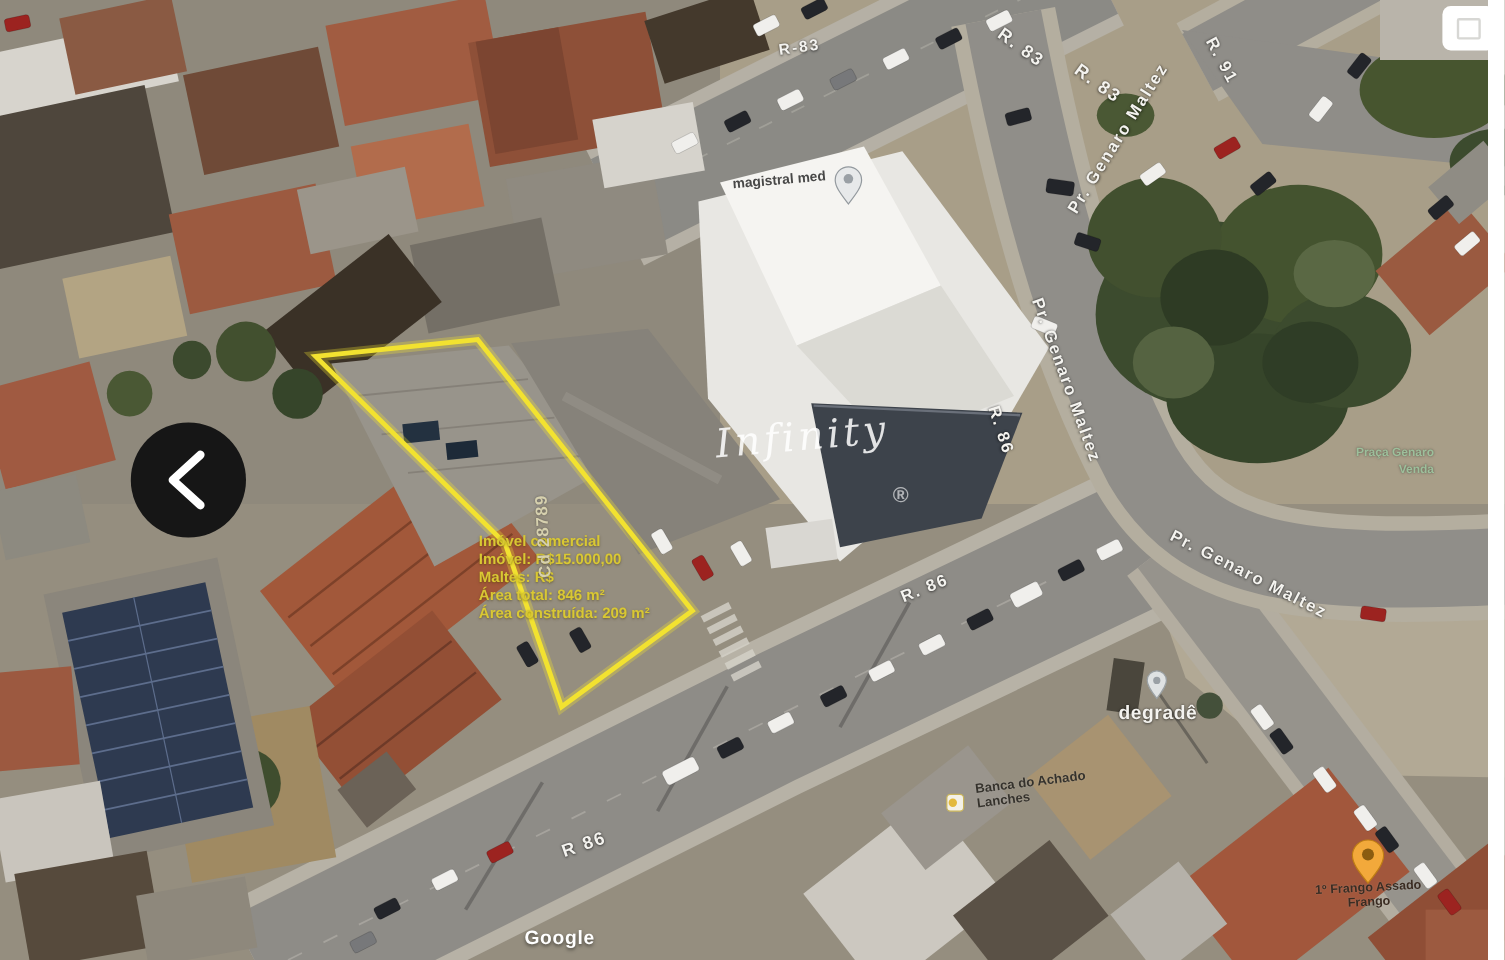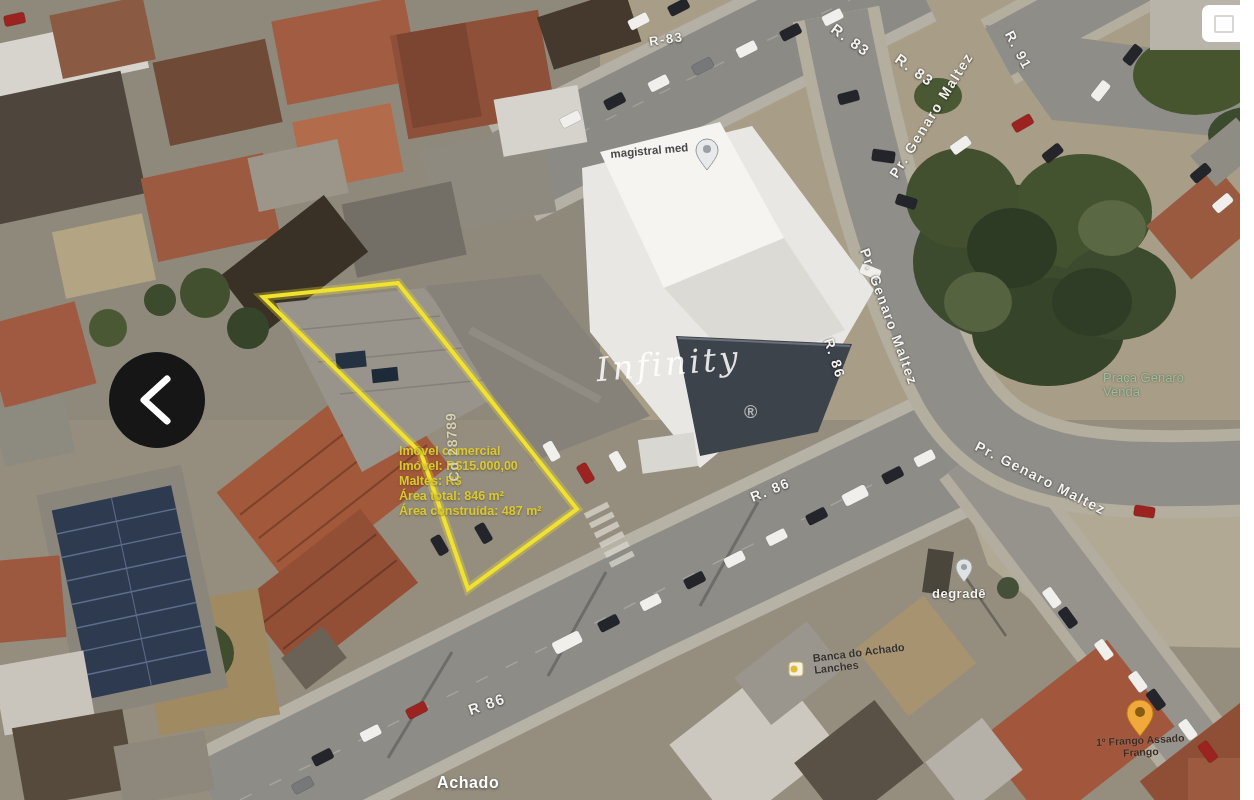--- a/index.html
+++ b/index.html
@@ -5,22 +5,22 @@
   html,body{margin:0;padding:0;background:#fff;}
   .stage{position:relative;width:1254px;height:800px;overflow:hidden;background:#98907f;
          font-family:"Liberation Sans",sans-serif;}
   .scene{position:absolute;left:0;top:0;}
   
   .lbl{position:absolute;color:#f4f3ef;font-weight:700;white-space:nowrap;
        text-shadow:0 0 2px rgba(0,0,0,.55),0 1px 2px rgba(0,0,0,.35);
        letter-spacing:1.6px;font-size:14px;transform-origin:0 0;}
   .lbl-dark{position:absolute;color:#35322c;font-weight:700;white-space:nowrap;
        text-shadow:0 0 1px rgba(255,255,255,.3);transform-origin:0 0;}
-  .poi-green{position:absolute;left:1103px;top:371px;width:92px;text-align:left;
-       font-size:13px;font-weight:400;line-height:14px;
+  .poi-green{position:absolute;left:1103px;top:371px;width:92px;text-align:right;
+       font-size:10px;font-weight:700;line-height:14px;
        text-shadow:0 0 2px rgba(0,0,0,.5);}
   
   .prop-info{position:absolute;left:399px;top:444px;color:#d9c833;font-weight:700;
        font-size:12.5px;line-height:15px;text-shadow:0 1px 2px rgba(70,55,0,.55);}
   .prop-code{position:absolute;left:446px;top:482px;transform-origin:0 0;
        transform:rotate(-93deg);color:#d6d0ae;font-weight:700;font-size:14px;
        letter-spacing:1px;text-shadow:0 0 2px rgba(0,0,0,.4);white-space:nowrap;}
   
   .wm-script{position:absolute;left:596px;top:344px;transform:rotate(-5deg);
        font-family:"DejaVu Serif",serif;font-style:italic;font-size:33px;
@@ -284,42 +284,42 @@
 
   <div class="poi-green" style="color:#9dbf9b">
     <div>Praça Genaro</div>
     <div>Venda</div>
   </div>
   <div class="lbl-dark" style="left:610px;top:148px;transform:rotate(-5deg);font-size:11.5px;color:rgba(52,52,52,.9)">magistral med</div>
   <div class="lbl-dark" style="left:812px;top:652px;transform:rotate(-7deg);font-size:11px;line-height:12px">
     <div>Banca do Achado</div>
     <div>Lanches</div>
   </div>
-  <div class="lbl" style="left:932px;top:586px;font-size:13px;font-weight:600;letter-spacing:.5px">degradê</div>
+  <div class="lbl" style="left:932px;top:586px;font-size:16px;font-weight:600;letter-spacing:.5px">degradê</div>
   <div class="lbl-dark" style="left:1078px;top:737px;transform:rotate(-3deg);font-size:10.5px;line-height:12px;width:124px;text-align:center;color:#3a2c22">
     <div>1º Frango Assado</div>
     <div>Frango</div>
   </div>
 
   <div class="prop-info">
     <div>Imóvel comercial</div>
     <div>Imóvel: R$15.000,00</div>
     <div>Maltes: R$</div>
     <div>Área total: 846 m²</div>
-    <div>Área construída: 487 m²</div>
+    <div>Área construída: 209 m²</div>
   </div>
   <div class="prop-code">Cd 28789</div>
 
   <div class="wm-script">Infinity</div>
   <div class="wm-reg">®</div>
 
   <div class="prev-btn">
     <svg width="96" height="96" viewBox="0 0 96 96">
       <polyline points="58,27 35,48 58,69" fill="none" stroke="#ffffff" stroke-width="7" stroke-linecap="round" stroke-linejoin="round"></polyline>
     </svg>
   </div>
   <div class="corner-icon">
       <span></span>
     </div>
   <div class="right-strip"></div>
-  <div class="google">Achado</div>
+  <div class="google">Google</div>
 
 </div>
 
 </body></html>

